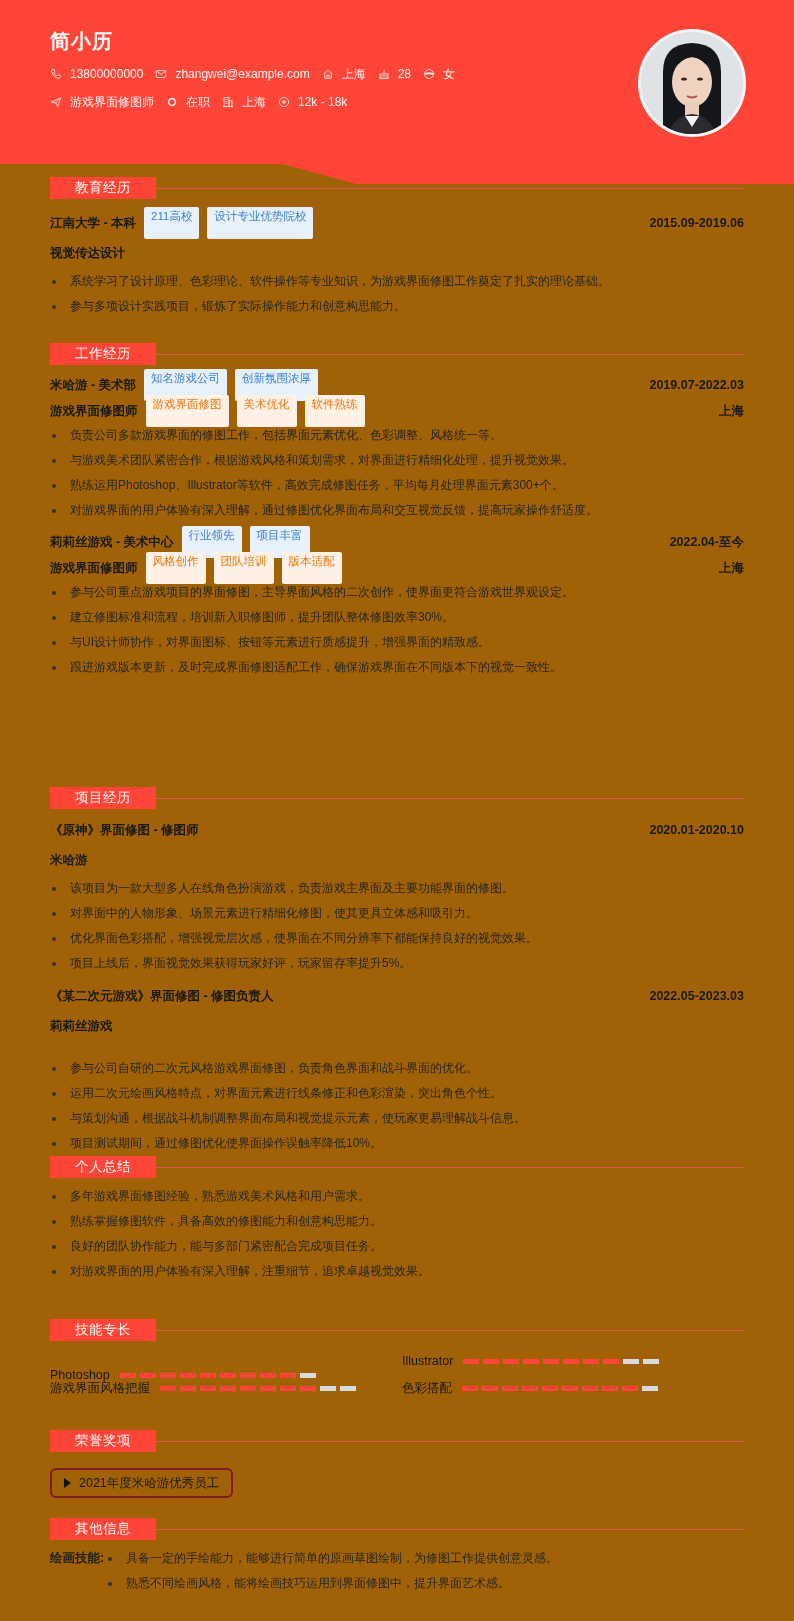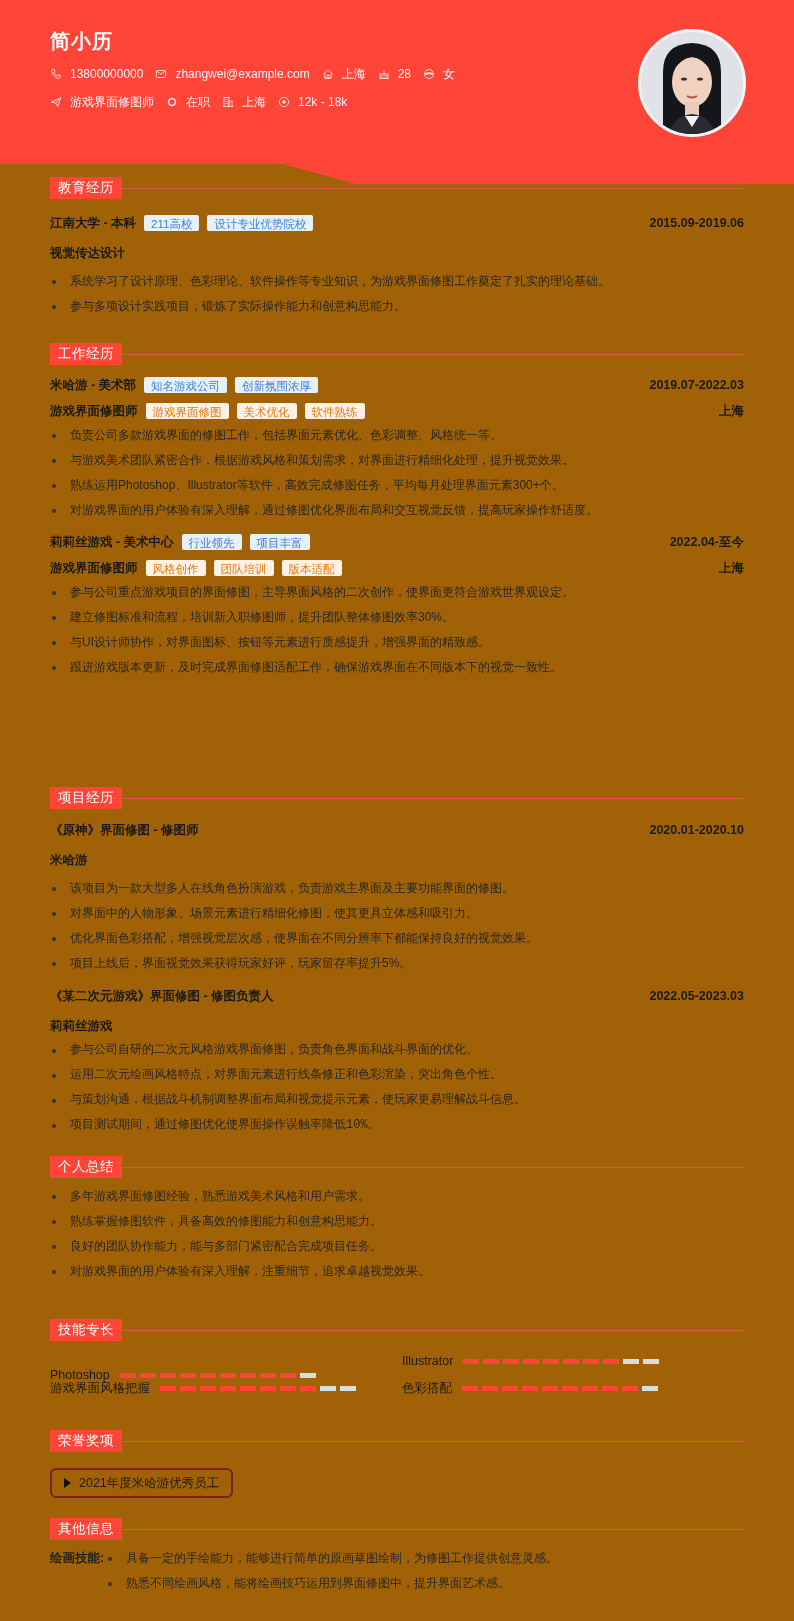--- a/index.html
+++ b/index.html
@@ -18,28 +18,28 @@
   .info-item .ic { width: 12px; height: 12px; margin-right: 8px; display: inline-flex; align-items: center; justify-content: center; opacity: 0.85; }
   .info-item .ic svg { width: 12px; height: 12px; }
   .info-item .txt { color: #fff; opacity: 0.95; }
 
   .avatar { position: absolute; left: 638px; top: 29px; width: 108px; height: 108px; border-radius: 50%; border: 3px solid #f4f4f4; background: #dfe3e8; overflow: hidden; }
   .avatar svg { width: 102px; height: 102px; display: block; }
 
   
   .section { position: absolute; left: 50px; width: 694px; }
   .sec-title { display: flex; align-items: center; height: 22px; }
-  .sec-title .label { background: #ff4438; color: #fff; font-size: 13.5px; padding: 0 8px; height: 22px; line-height: 22px; letter-spacing: 0.5px; }
+  .sec-title .label { background: #ff4438; color: #fff; font-size: 13.5px; padding: 0 25px; height: 22px; line-height: 22px; letter-spacing: 0.5px; }
   .sec-title .line { flex: 1; height: 1px; background: #e0564f; }
 
   .row { display: flex; align-items: center; justify-content: space-between; height: 20px; }
   .row .left { display: flex; align-items: center; }
   .strong { font-weight: bold; font-size: 12.5px; color: #1a1a1a; }
   .date { font-weight: bold; font-size: 12.5px; color: #1a1a1a; }
-  .tag { font-size: 11.5px; padding: 0 7px; height: 16px; line-height: 18px; margin-left: 8px; border-radius: 2px; }
+  .tag { font-size: 11.5px; padding: 0 7px; height: 32px; line-height: 18px; margin-left: 8px; border-radius: 2px; }
   .tag.blue { background: #e6f1fc; color: #3f7fd0; }
   .tag.orange { background: #fff1e6; color: #e6780f; }
   .tag:first-child { margin-left: 10px; }
 
   ul.bullets { list-style: none; }
   ul.bullets li { position: relative; padding-left: 20px; font-size: 12px; line-height: 15px; height: 25px; padding-top: 5px; color: #262626; }
   ul.bullets li::before { content: ""; position: absolute; left: 2px; top: 11px; width: 4px; height: 4px; background: #333; border-radius: 50%; }
 
   
   .skills-grid { position: relative; height: 60px; }
@@ -279,21 +279,21 @@
     </div>
 
     <div>
       <div class="row" style="margin-top:10px;">
         <span class="strong">《某二次元游戏》界面修图 - 修图负责人</span>
         <span class="date">2022.05-2023.03</span>
       </div>
       <div class="row" style="margin-top:10px;">
         <span class="strong">莉莉丝游戏</span>
       </div>
-      <ul class="bullets" style="margin-top:2px;font-family:Liberation Mono, monospace;">
+      <ul class="bullets" style="margin-top:20px;">
         <li>参与公司自研的二次元风格游戏界面修图，负责角色界面和战斗界面的优化。</li>
         <li>运用二次元绘画风格特点，对界面元素进行线条修正和色彩渲染，突出角色个性。</li>
         <li>与策划沟通，根据战斗机制调整界面布局和视觉提示元素，使玩家更易理解战斗信息。</li>
         <li>项目测试期间，通过修图优化使界面操作误触率降低10%。</li>
       </ul>
     </div>
   </div>
 
   <div class="section" style="top:1156px;">
     <div class="sec-title">

